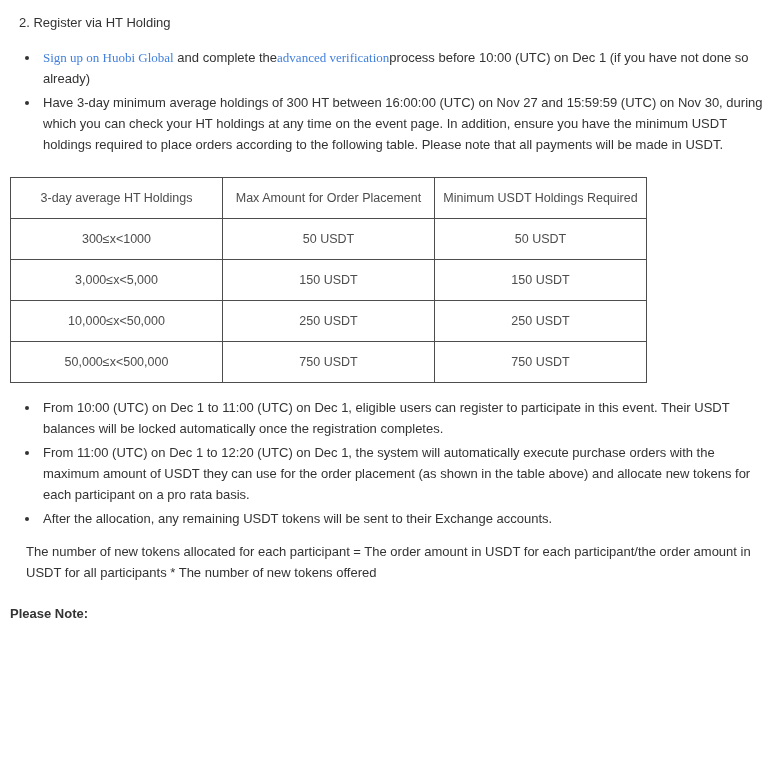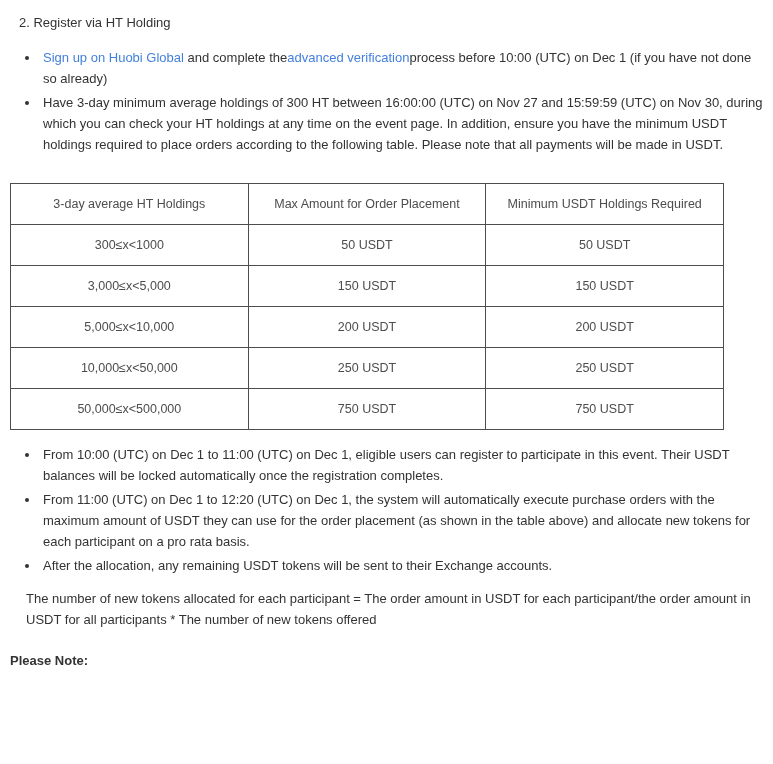--- a/index.html
+++ b/index.html
@@ -24,26 +24,27 @@
     list-style: disc;
   }
   ul.bullets li {
     padding-left: 3px;
     margin: 0 0 3px 0;
   }
   a.link {
     color: #4380dd;
     text-decoration: none;
     cursor: pointer;
+    font-family: Liberation Serif, serif;
   }
   table.tiers {
     border-collapse: collapse;
     table-layout: fixed;
-    width: 714px;
-    margin-top: 28px;
+    width: 637px;
+    margin-top: 22px;
     font-size: 12.5px;
     color: #4d4d4d;
   }
   table.tiers th, table.tiers td {
     border: 1px solid #4d4d4d;
     font-weight: 400;
     text-align: center;
     vertical-align: middle;
     height: 41px;
     padding: 0 8px;
@@ -82,25 +83,20 @@
         <td>300≤x&lt;1000</td>
         <td>50 USDT</td>
         <td>50 USDT</td>
       </tr>
       <tr>
         <td>3,000≤x&lt;5,000</td>
         <td>150 USDT</td>
         <td>150 USDT</td>
       </tr>
       <tr>
-        <td>5,000≤x&lt;10,000</td>
-        <td>200 USDT</td>
-        <td>200 USDT</td>
-      </tr>
-      <tr>
         <td>10,000≤x&lt;50,000</td>
         <td>250 USDT</td>
         <td>250 USDT</td>
       </tr>
       <tr>
         <td>50,000≤x&lt;500,000</td>
         <td>750 USDT</td>
         <td>750 USDT</td>
       </tr>
     </tbody>

